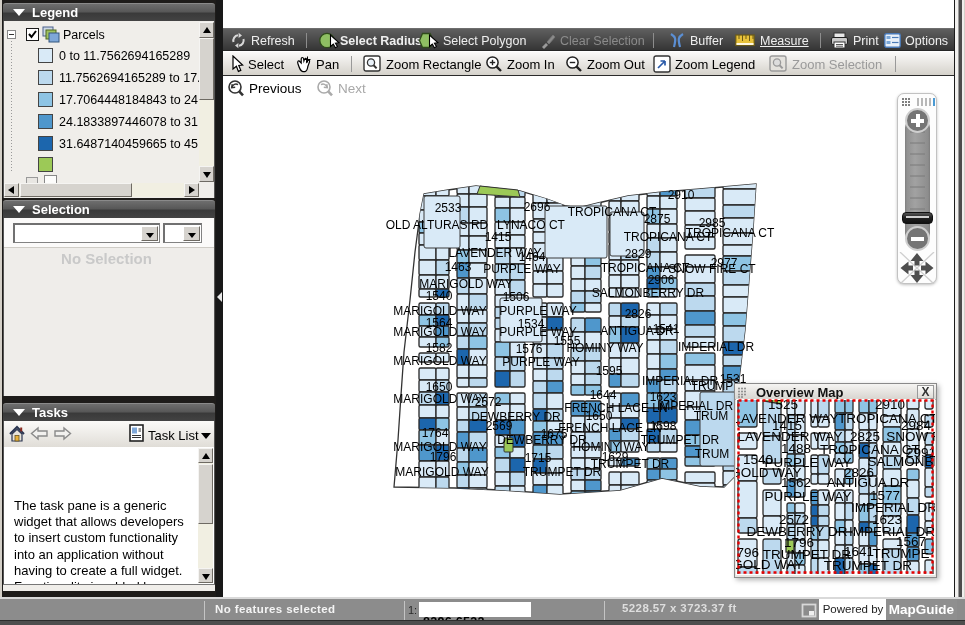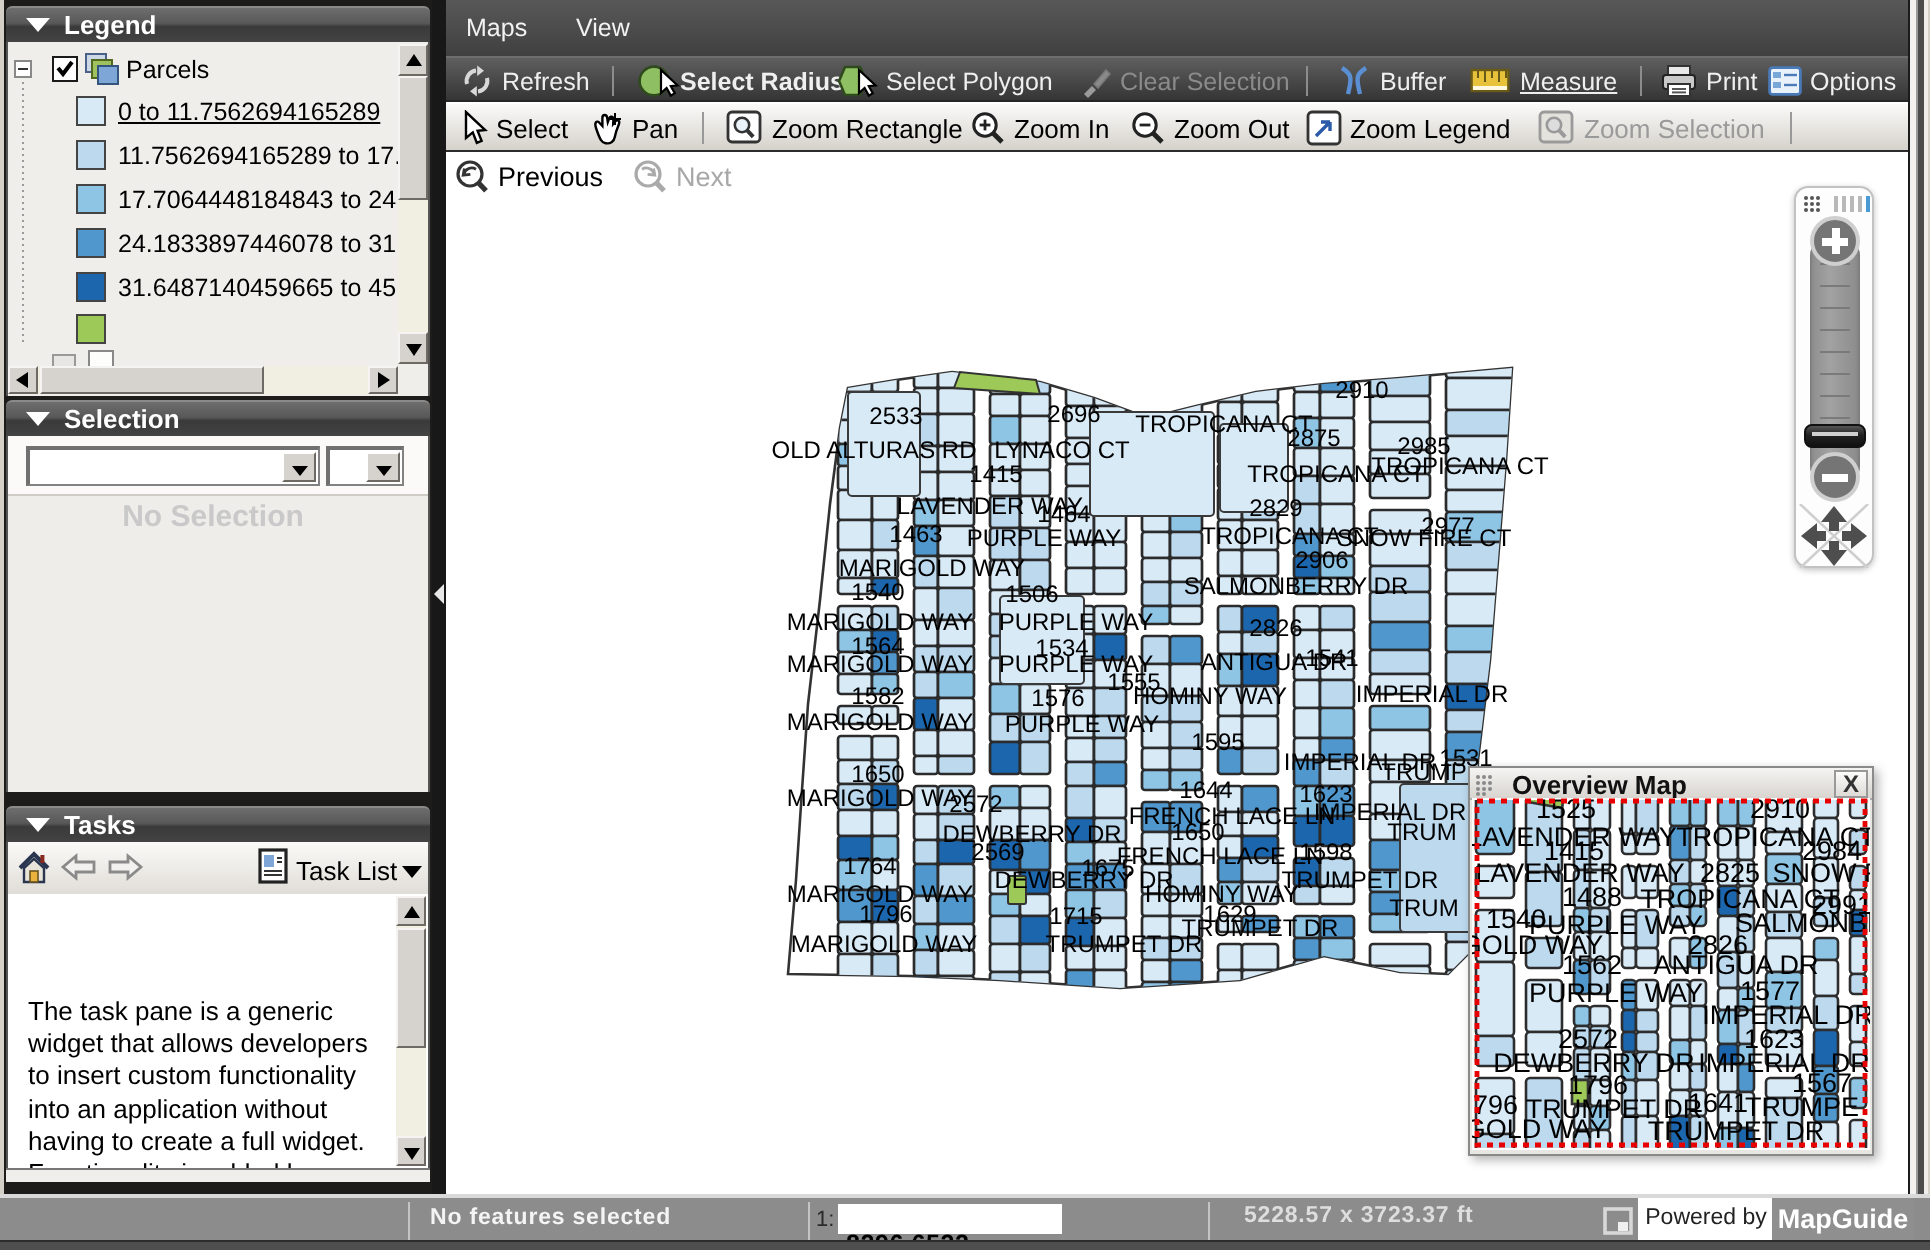--- a/index.html
+++ b/index.html
@@ -59,21 +59,21 @@
 
 <svg class="abs" style="left:42px;top:26px;" width="18" height="17">
 <rect x="1" y="1" width="10" height="9" fill="#cdd8e6" stroke="#4a618c"></rect>
 <rect x="4" y="4" width="10" height="9" fill="#9fc25f" stroke="#51691f"></rect>
 <rect x="7" y="7" width="10" height="9" fill="#7ea7d8" stroke="#34567e"></rect>
 </svg>
 
 <div class="abs" style="left:63px;top:28px;font-size:12.5px;color:#000;">Parcels</div>
 
 <div class="abs" style="left:38px;top:48px;width:15px;height:15px;background:#d9eaf7;border:1px solid #444;"></div>
-<div class="abs" style="left:59px;top:49px;font-size:12.5px;color:#000;white-space:nowrap;text-decoration:underline;">0 to 11.7562694165289</div>
+<div class="abs" style="left:59px;top:49px;font-size:12.5px;color:#000;white-space:nowrap;">0 to 11.7562694165289</div>
 
 <div class="abs" style="left:38px;top:70px;width:15px;height:15px;background:#bcd9ee;border:1px solid #444;"></div>
 <div class="abs" style="left:59px;top:71px;font-size:12.5px;color:#000;white-space:nowrap;">11.7562694165289 to 17.</div>
 
 <div class="abs" style="left:38px;top:92px;width:15px;height:15px;background:#8ec4e4;border:1px solid #444;"></div>
 <div class="abs" style="left:59px;top:93px;font-size:12.5px;color:#000;white-space:nowrap;">17.7064448184843 to 24.</div>
 
 <div class="abs" style="left:38px;top:114px;width:15px;height:15px;background:#4f97cc;border:1px solid #444;"></div>
 <div class="abs" style="left:59px;top:115px;font-size:12.5px;color:#000;white-space:nowrap;">24.1833897446078 to 31.</div>
 
@@ -158,26 +158,20 @@
 <div class="sbbtn" style="left:198px;top:568px;width:15px;height:15px;"></div>
 <div class="arr" style="left:202px;top:574px;border-left:4px solid transparent;border-right:4px solid transparent;border-top:6px solid #000;"></div>
 <div class="sbbtn" style="left:198px;top:464px;width:15px;height:60px;"></div>
 
 <div class="abs" style="left:3px;top:584px;width:212px;height:7px;background:#f0eeea;border-top:1px solid #777;"></div>
 
 <div class="abs" style="left:216px;top:0;width:7px;height:597px;background:#181818;"></div>
 
 <div class="arr" style="left:217px;top:292px;border-top:5px solid transparent;border-bottom:5px solid transparent;border-right:5px solid #e8e8e8;"></div>
 
-<div class="abs" style="left:223px;top:0;width:731px;height:28px;background:linear-gradient(#585858,#404040);">
-
-<span class="abs" style="left:10px;top:7px;color:#f2f2f2;font-size:12.5px;">Maps</span>
-
-<span class="abs" style="left:65px;top:7px;color:#f2f2f2;font-size:12.5px;">View</span>
-</div>
 
 <div class="abs" style="left:223px;top:28px;width:731px;height:23px;background:linear-gradient(#5f5f5f,#353535);border-top:1px solid #6e6e6e;border-bottom:1px solid #262626;">
 
 <svg class="abs" style="left:7px;top:3px;" width="17" height="17" viewBox="0 0 17 17">
 <path d="M3.5 10 A5.3 5.3 0 0 1 8 3.3 M13.5 7 A5.3 5.3 0 0 1 9 13.7" fill="none" stroke="#d8d8d8" stroke-width="2"></path>
 <path d="M8.6 0.8 L8.6 6 L12 3.4 Z" fill="#d8d8d8"></path>
 <path d="M8.4 16.2 L8.4 11 L5 13.6 Z" fill="#d8d8d8"></path>
 </svg>
 
 <span class="abs tb1txt" style="left:28px;top:5px;">Refresh</span>

